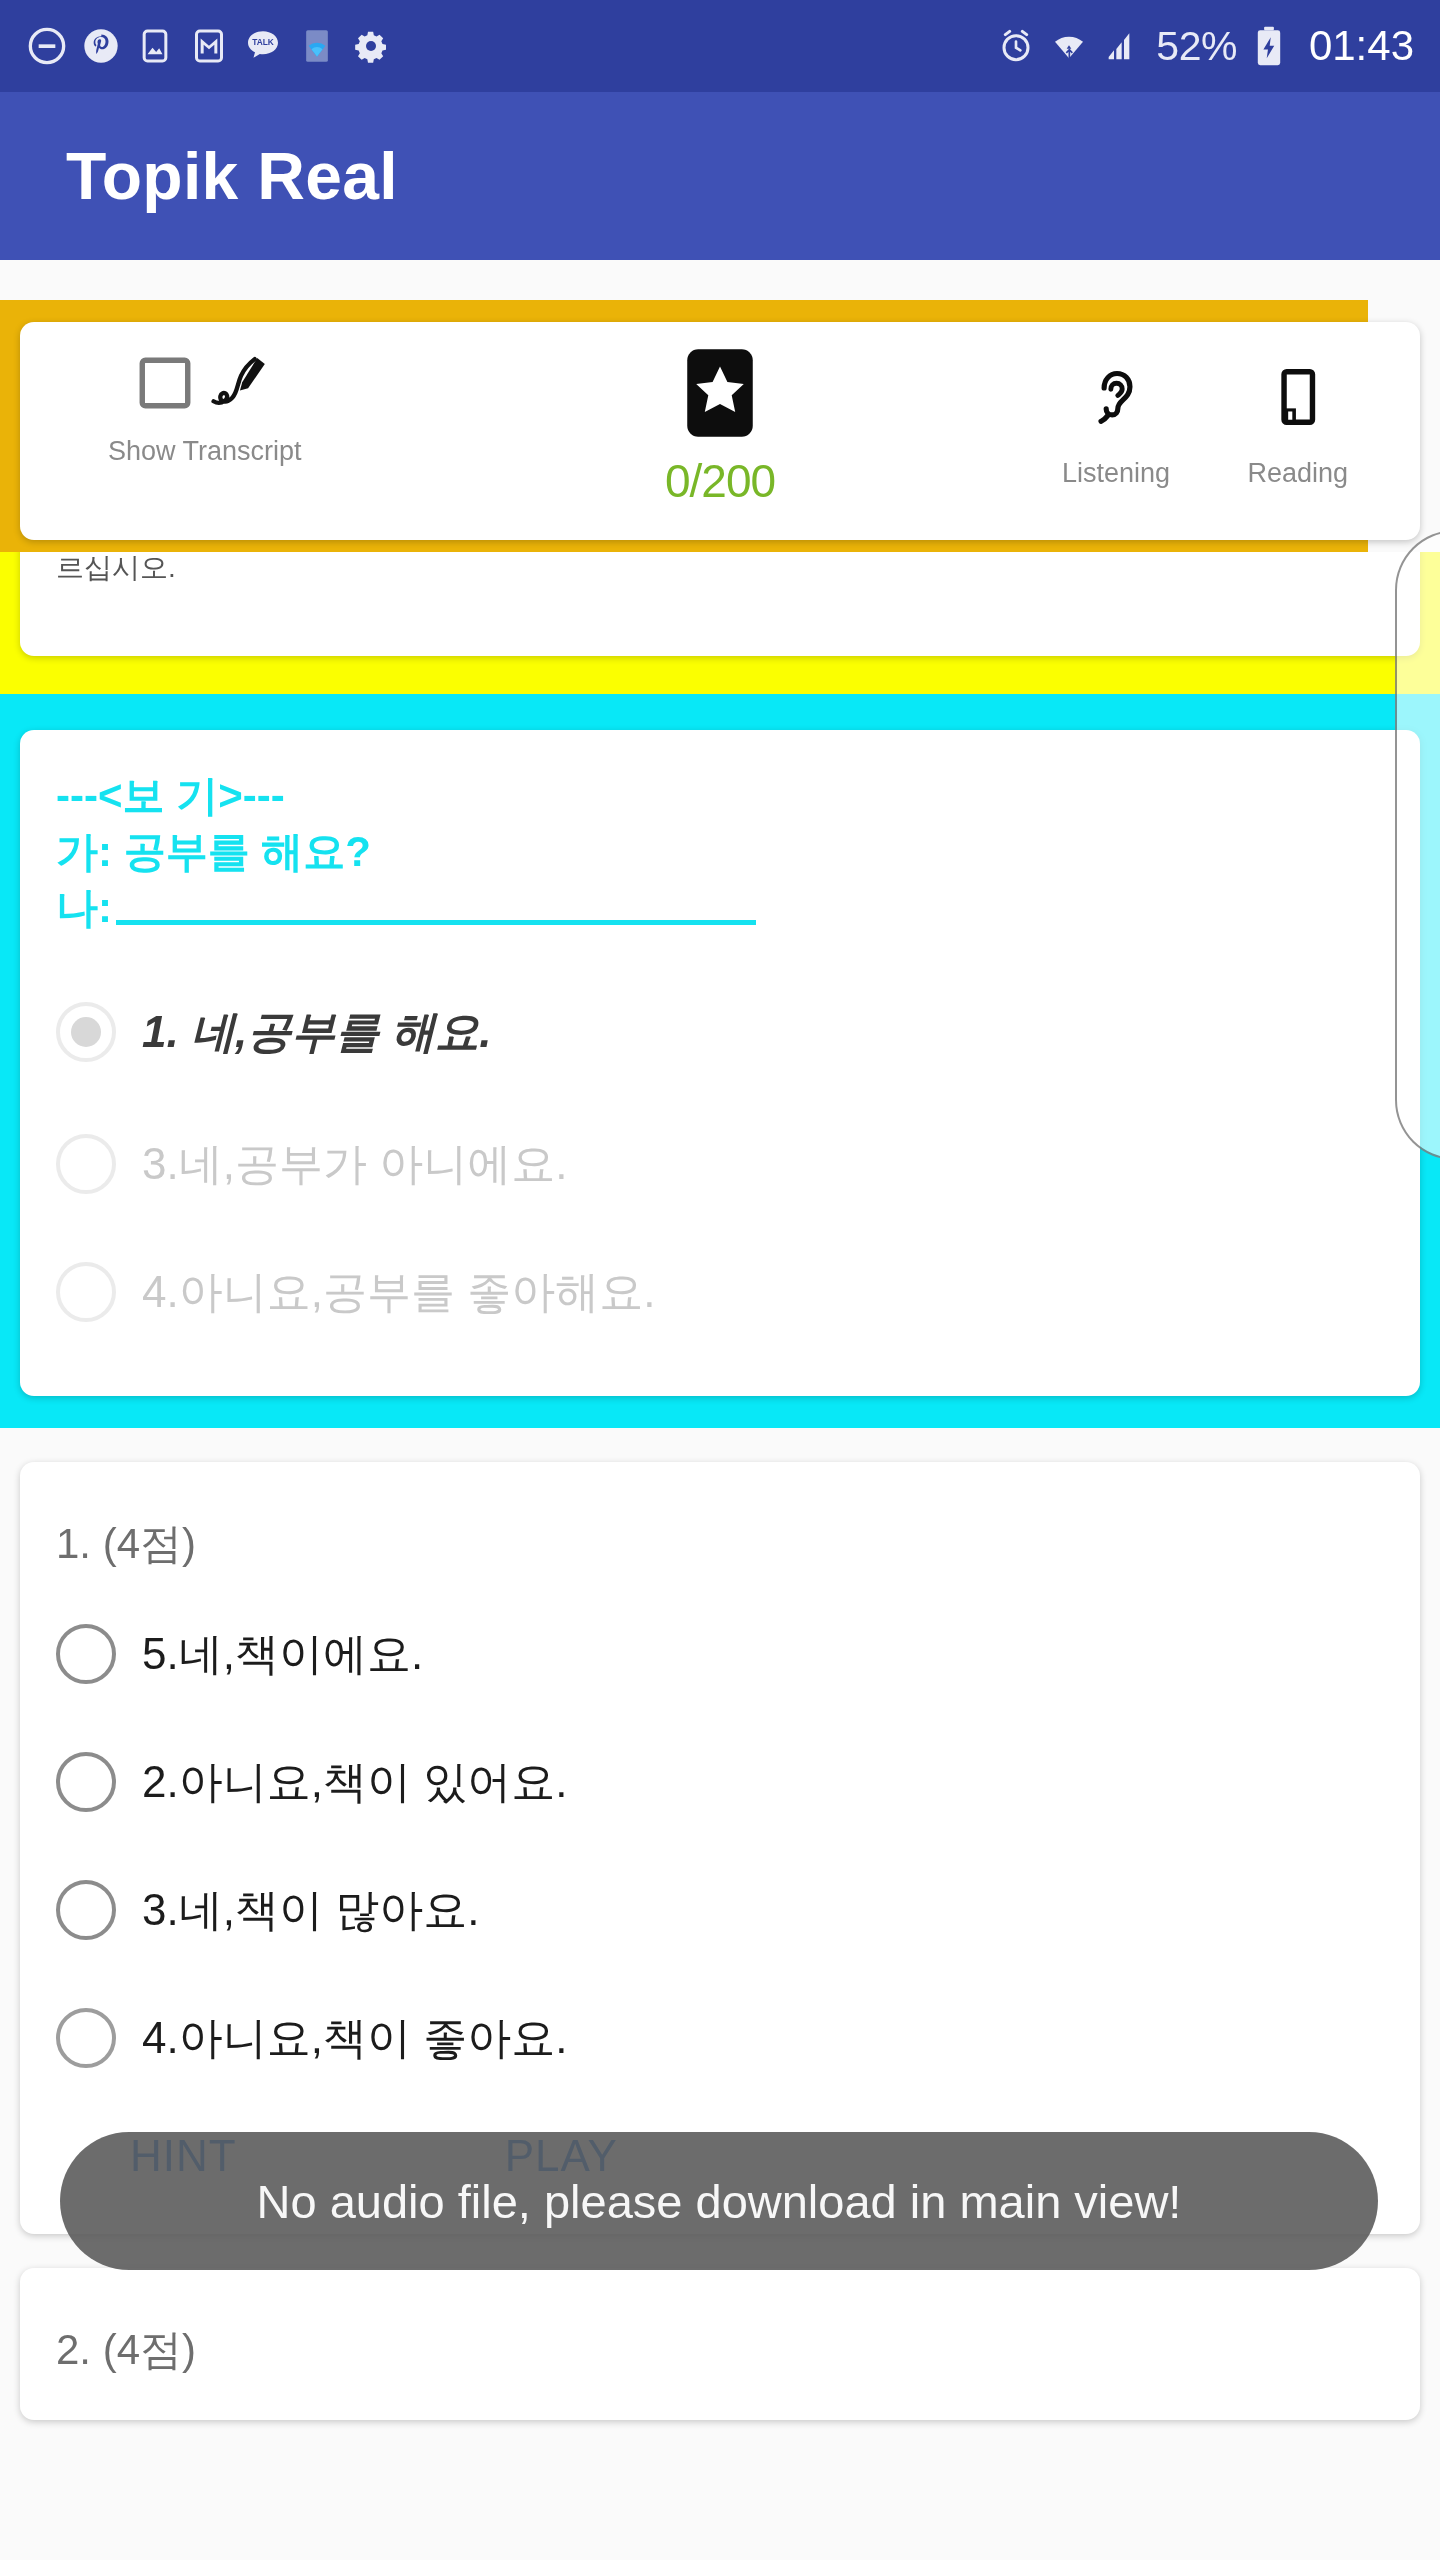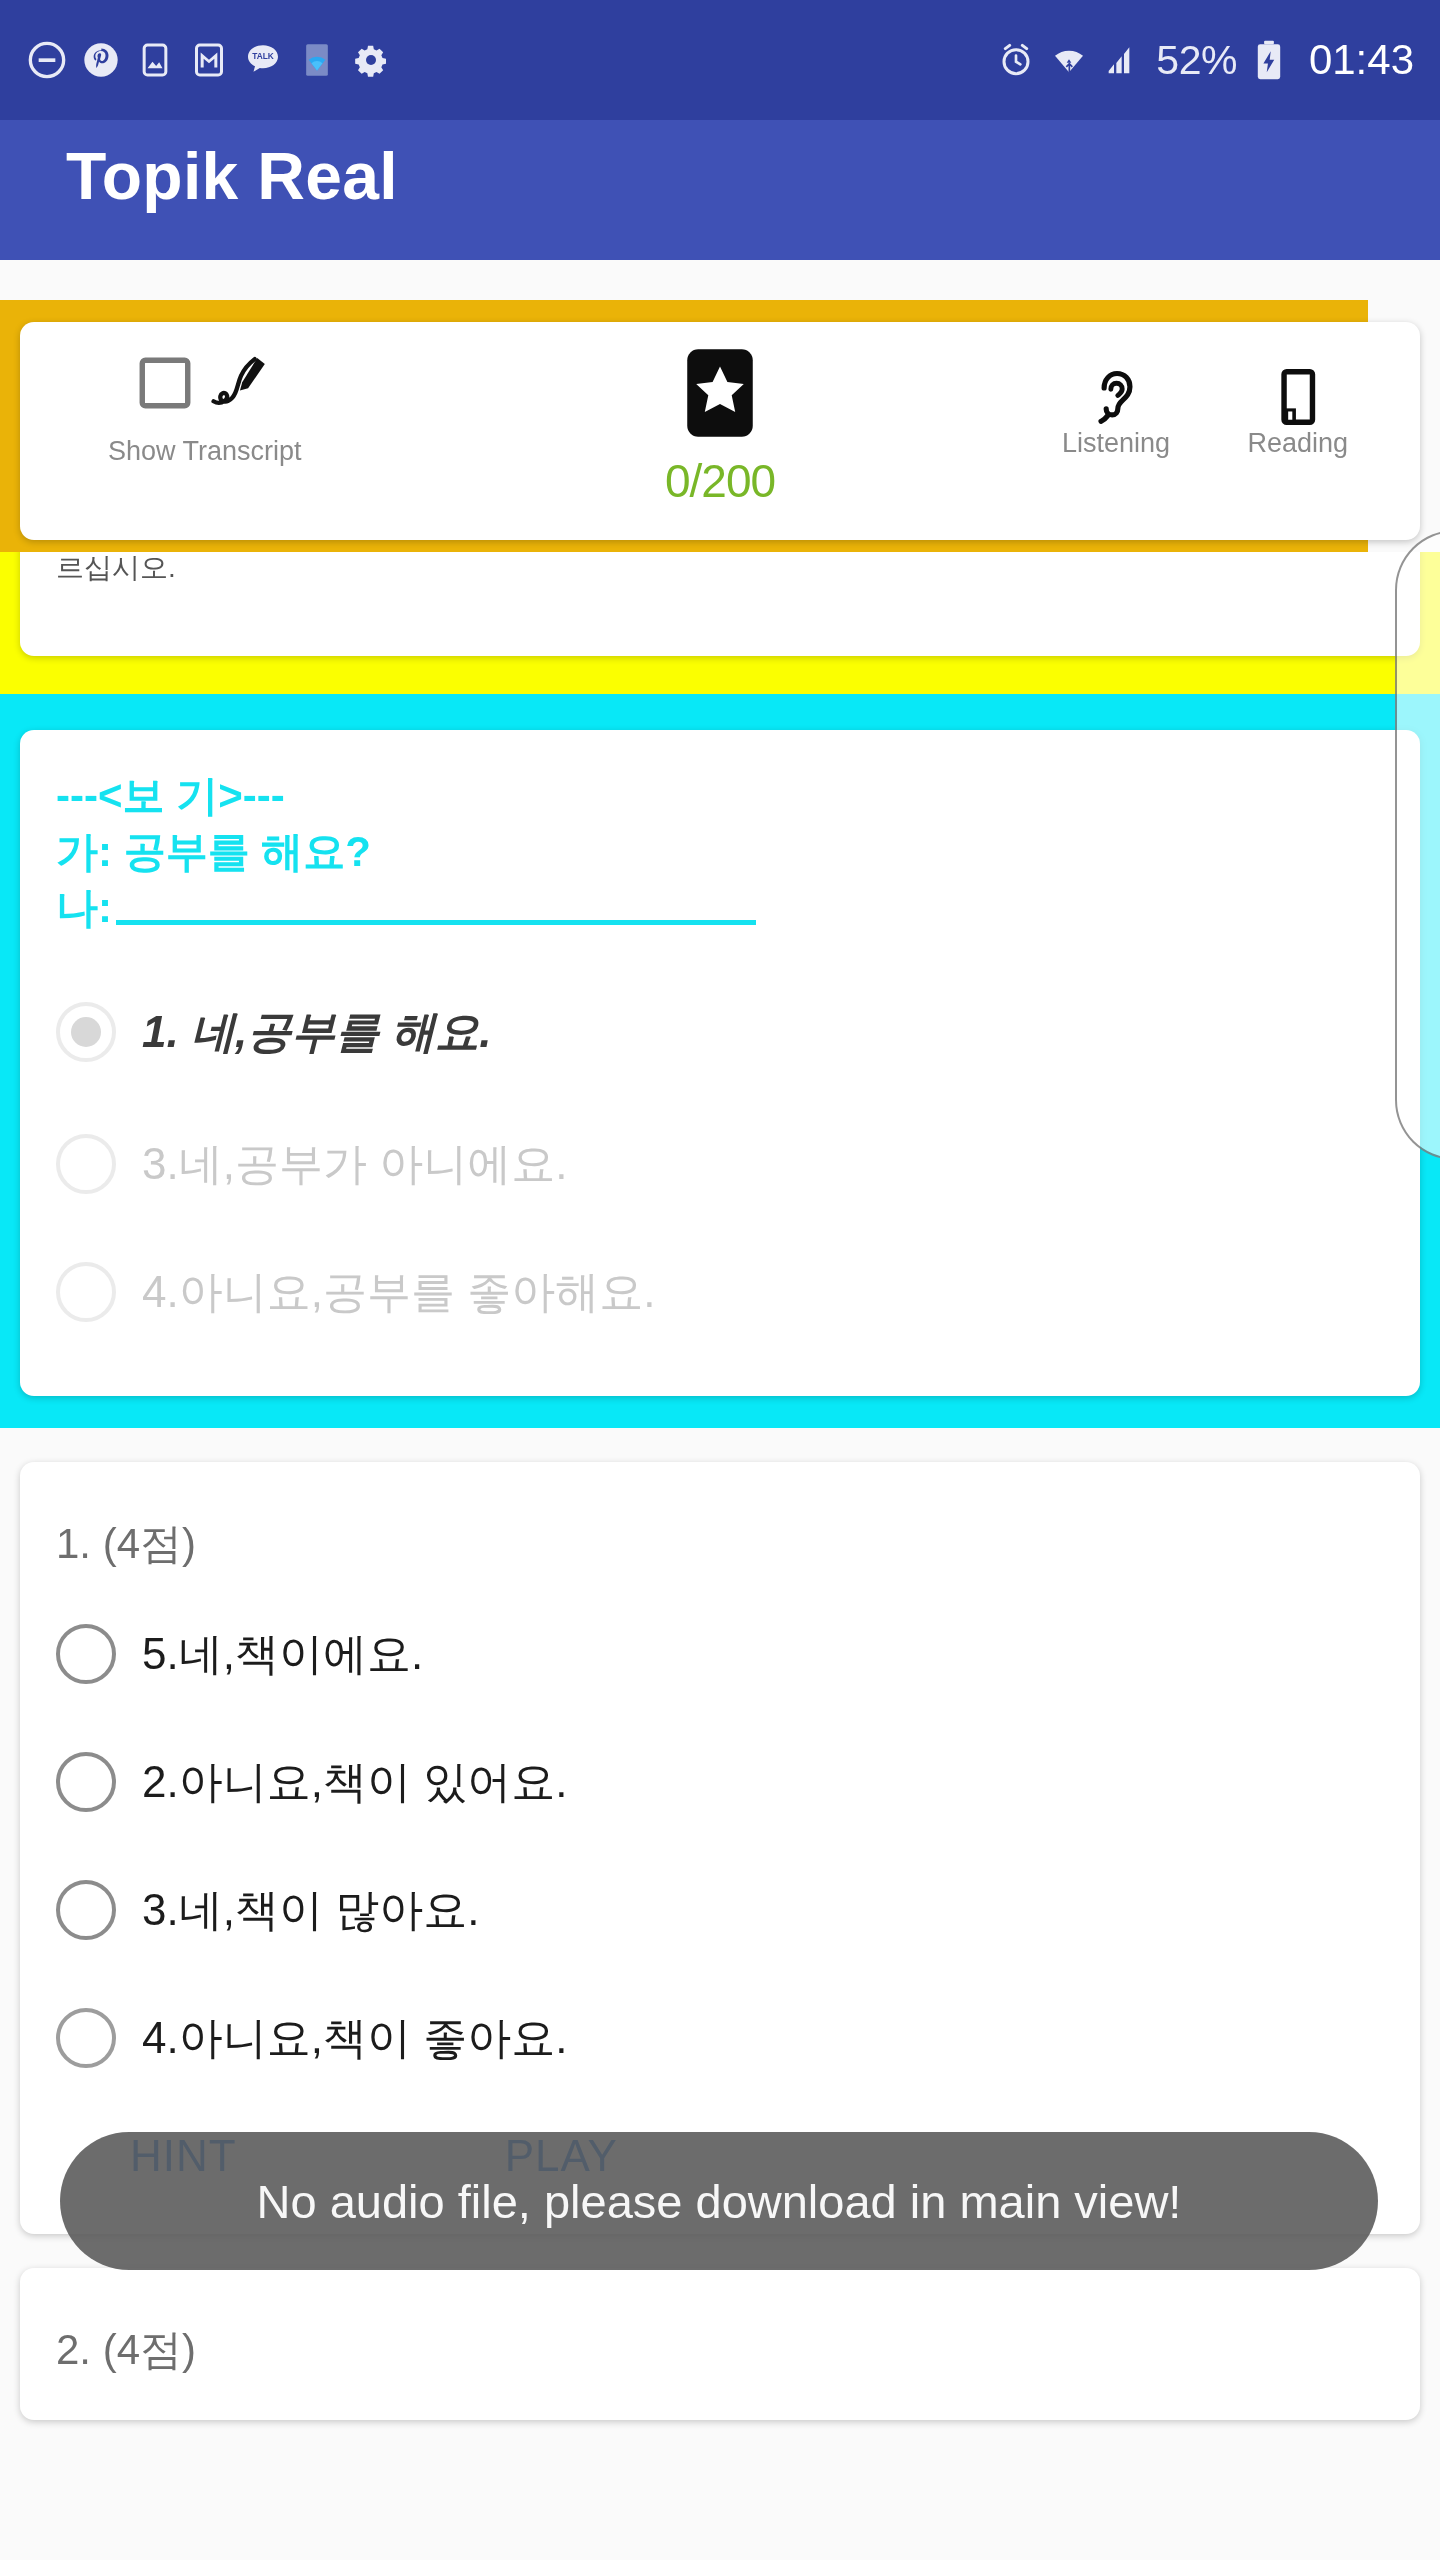--- a/index.html
+++ b/index.html
@@ -18,21 +18,21 @@
     height: 2560px;
     background: #fafafa;
     overflow: hidden;
   }
 
   
   #status-bar {
     position: absolute;
     top: 0; left: 0;
     width: 1440px;
-    height: 120px;
+    height: 92px;
     background: #2f3f9e;
     display: flex;
     align-items: center;
     padding: 0 26px;
     color: #e8eaf6;
     z-index: 50;
   }
   .status-left {
     display: flex;
     align-items: center;
@@ -128,21 +128,21 @@
   }
   #score-value {
     font-size: 46px;
     color: #79b728;
     margin-top: 14px;
     letter-spacing: -1px;
   }
   #listening-group { right: 250px; top: 44px; }
   #reading-group  { right: 72px;  top: 44px; }
   #listening-group .tool-label,
-  #reading-group .tool-label { margin-top: 0; }
+  #reading-group .tool-label { margin-top: 30px; }
 
   
   #body-scroll {
     position: absolute;
     top: 552px; left: 0;
     width: 1440px;
     height: 2008px;
     overflow: hidden;
     background: #fafafa;
   }

